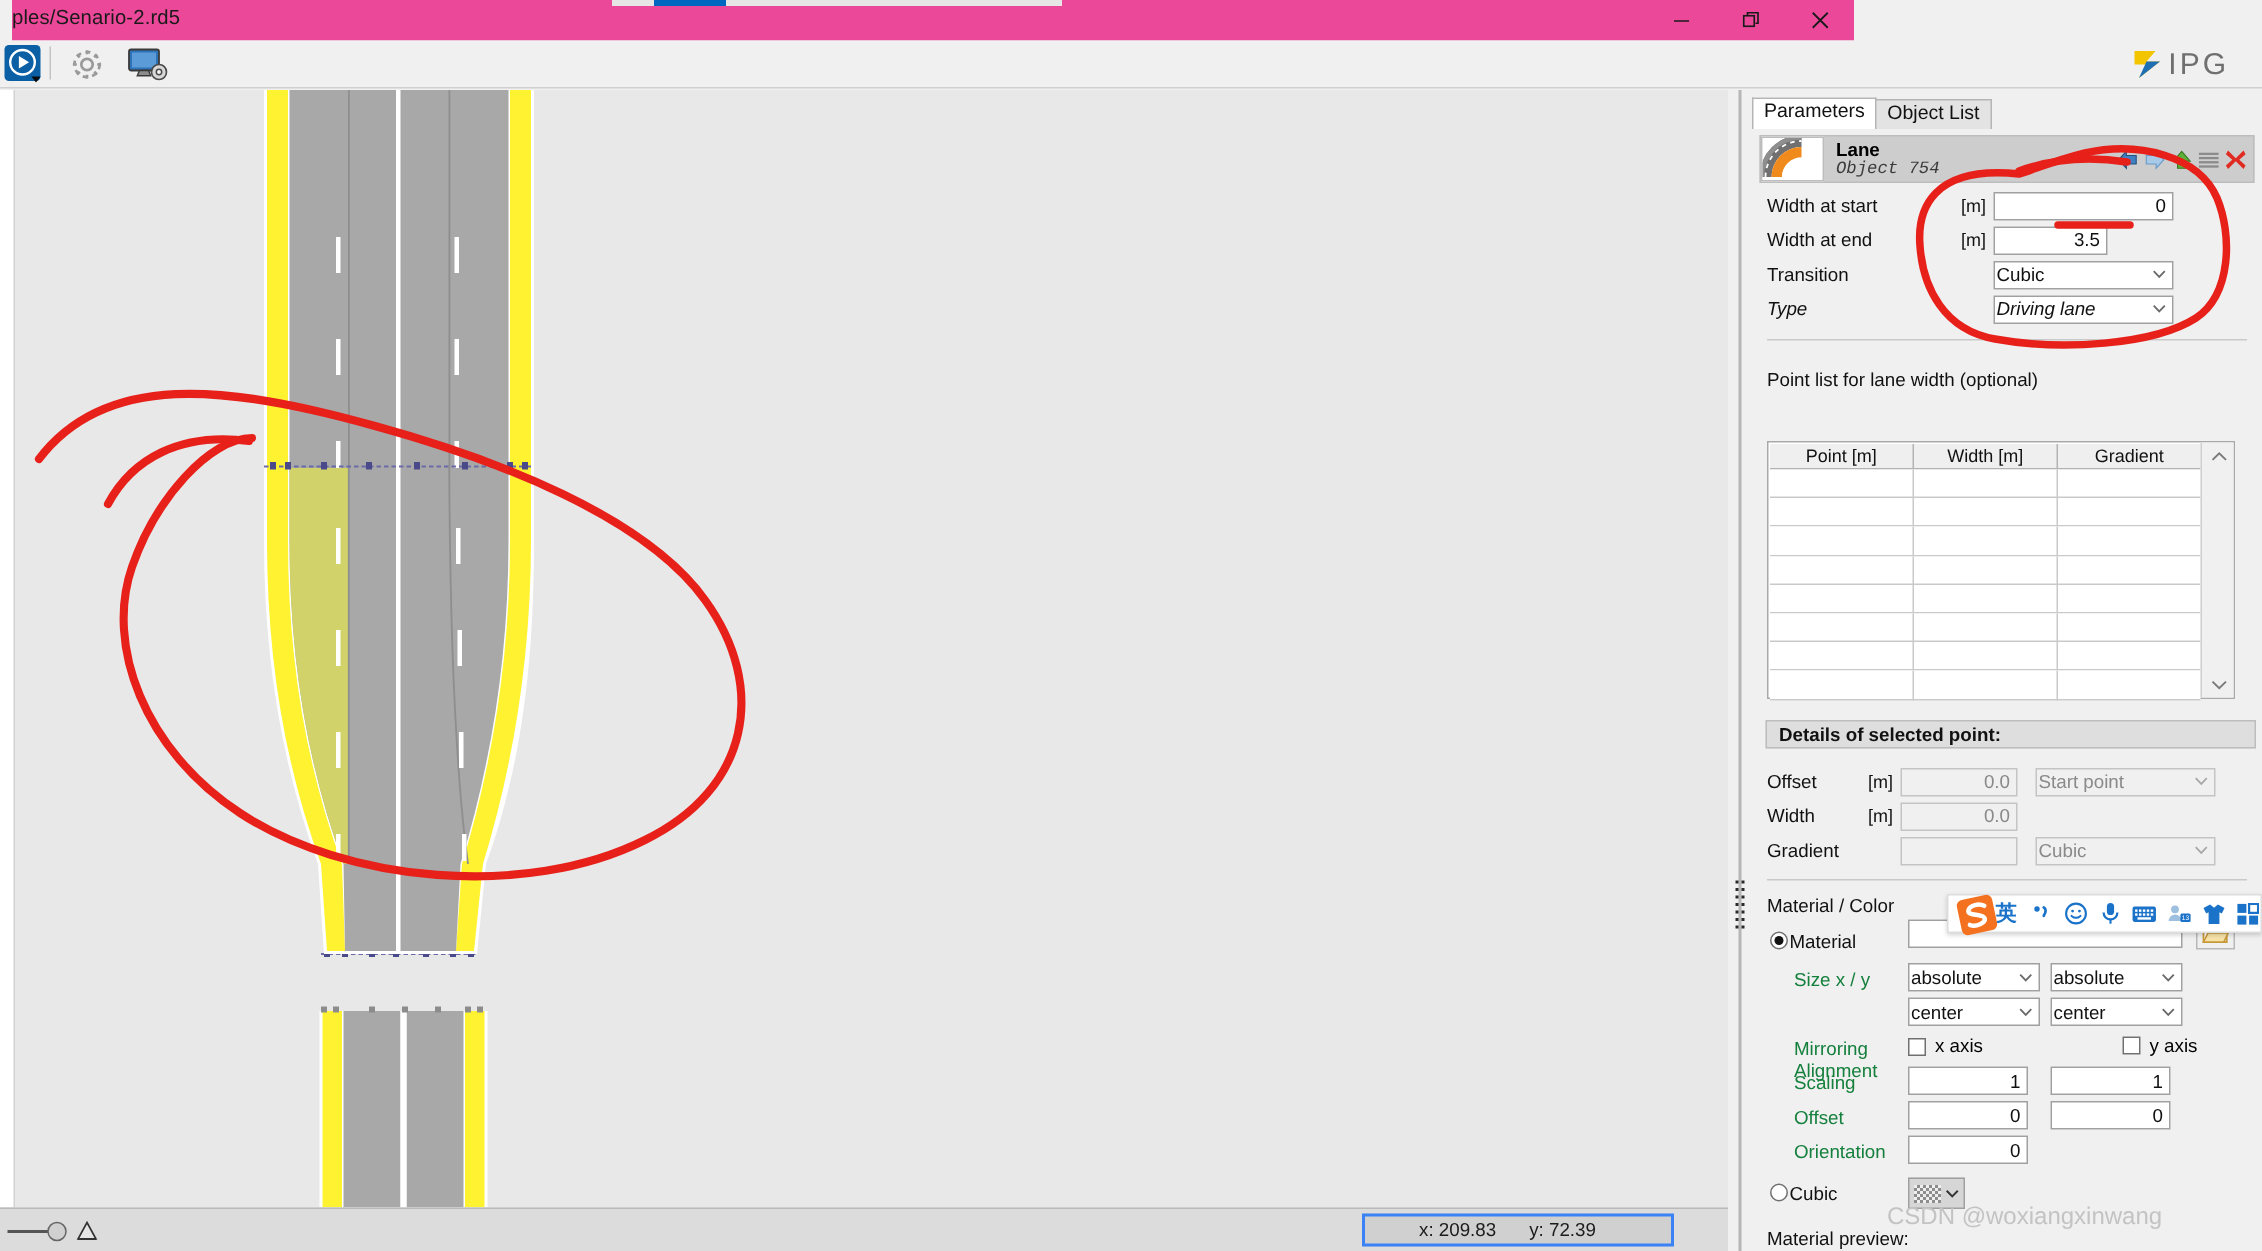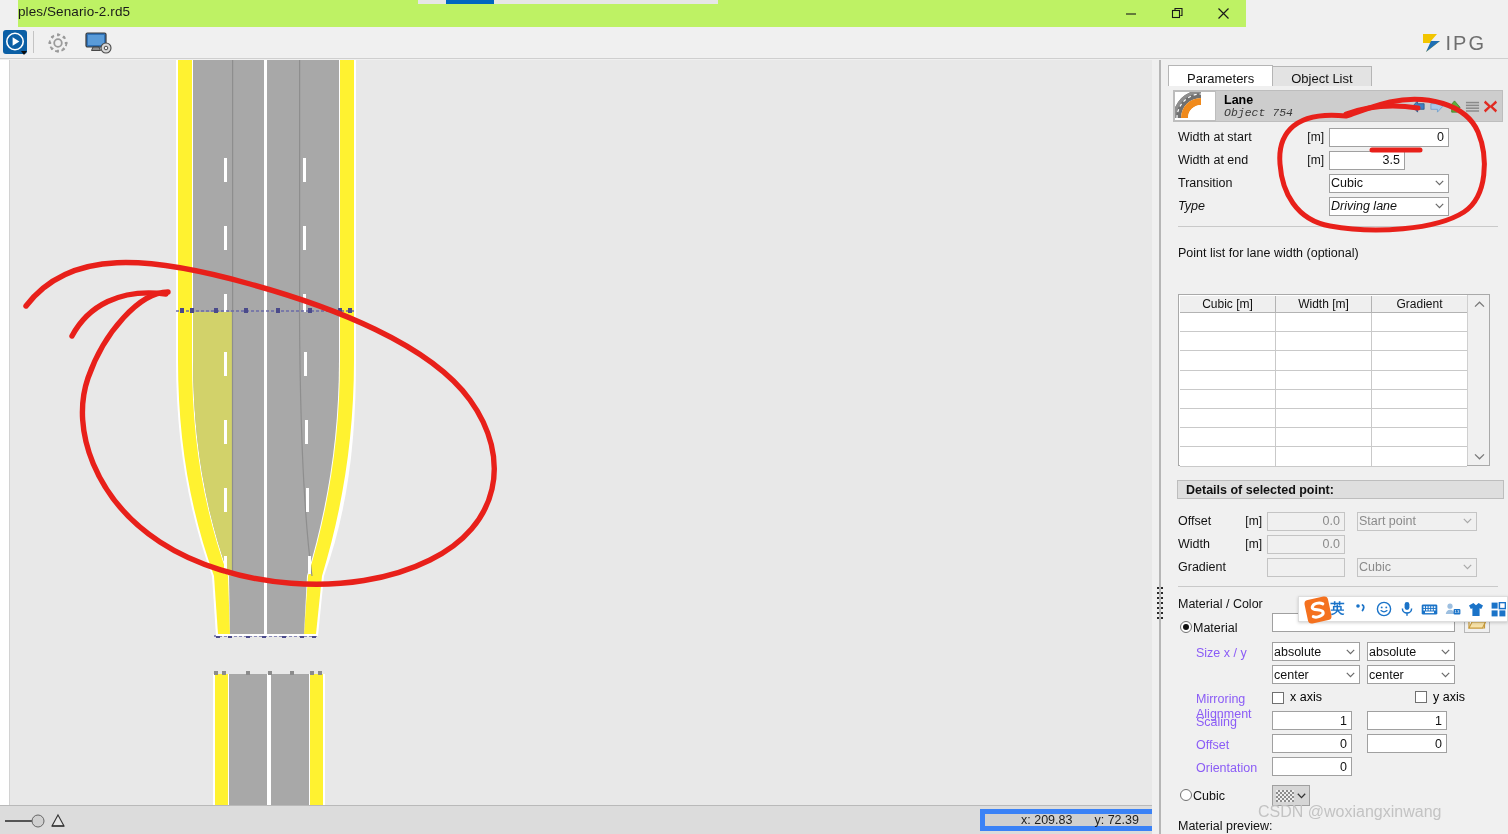--- a/index.html
+++ b/index.html
@@ -13,22 +13,22 @@
     background: #ffffff;
   }
   #app {
     position: relative;
     width: 1508px; height: 834px;
     background: #f0f0f0;
   }
 
   
   #titlebar {
-    position: absolute; left: 18px; top: 0; width: 1228px; height: 27px;
-    background: #bef264;
+    position: absolute; left: 8px; top: 0; width: 1228px; height: 27px;
+    background: #ec4899;
   }
   #tab-strip {
     position: absolute; left: 400px; top: 0; width: 300px; height: 4px;
     background: #e6e6e6;
   }
   #tab-strip-active {
     position: absolute; left: 428px; top: 0; width: 48px; height: 4px;
     background: #0067c0;
   }
   #win-title {
@@ -93,22 +93,22 @@
     position: absolute; left: 0; top: 805px; width: 1152px; height: 29px;
     background: #dcdcdc; border-top: 1px solid #b9b9b9;
   }
   #zoom-slider {
     position: absolute; left: 4px; top: 8px; width: 44px; height: 14px;
   }
   #zoom-icon {
     position: absolute; left: 50px; top: 7px; width: 16px; height: 16px;
   }
   #coord-box {
-    position: absolute; left: 980px; top: 3px; width: 208px; height: 22px;
-    background: #d0d0d0; border: 5px solid #3b82f6;
+    position: absolute; left: 908px; top: 3px; width: 208px; height: 22px;
+    background: #d0d0d0; border: 2px solid #3b82f6;
     display: flex; align-items: center; gap: 22px;
     padding-left: 36px;
     font-size: 12.5px; color: #1c1c1c;
   }
   .coord-item { white-space: nowrap; }
 
   
   #splitter {
     position: absolute; left: 1152px; top: 60px; width: 16px; height: 774px;
     background: #f0f0f0;
@@ -124,23 +124,23 @@
   
   #panel {
     position: absolute; left: 1168px; top: 60px; width: 340px; height: 774px;
     background: #f0f0f0;
   }
   #tabs {
     position: absolute; left: 0; top: 6px; height: 20px;
     display: flex; align-items: flex-end;
   }
   .tab {
-    height: 20px; padding: 0 18px;
+    height: 20px; padding: 0 7px;
     font-size: 13px; color: #111;
-    display: flex; align-items: flex-end;
+    display: flex; align-items: flex-start;
     border: 1px solid #b5b5b5; border-bottom: none;
     background: #e3e3e3;
     margin-right: -1px;
   }
   .tab.active { background: #ffffff; height: 21px; }
   #panel-body {
     position: absolute; left: 4px; top: 26px; width: 332px; height: 744px;
     background: #f0f0f0;
   }
 
@@ -246,21 +246,21 @@
     width: 12px; height: 12px; border-radius: 50%;
     border: 1px solid #707070; background: #fff;
     display: flex; align-items: center; justify-content: center;
   }
   .radio .dot { width: 6px; height: 6px; border-radius: 50%; background: #111; }
   .chk {
     width: 12px; height: 12px; border: 1px solid #707070; background: #fff;
     display: inline-block; vertical-align: middle;
   }
   .sublabel {
-    position: absolute; left: 24px; font-size: 12.5px; color: #8b5cf6;
+    position: absolute; left: 24px; font-size: 12.5px; color: #15803d;
   }
   #color-swatch {
     position: absolute; left: 100px; top: 759px; width: 38px; height: 21px;
     background: #d6d6d6; border: 1px solid #a0a0a0;
     display: flex; align-items: center; justify-content: center; gap: 3px;
   }
   .checker {
     width: 18px; height: 12px;
     background-image:
       linear-gradient(45deg, #8d8d8d 25%, transparent 25%, transparent 75%, #8d8d8d 75%),
@@ -615,21 +615,21 @@
         </span>
       </div>
 
       <hr class="sep" style="top:140px;">
 
       <div class="section-label" style="top:160px;">Point list for lane width (optional)</div>
 
       <div id="ptable">
         <div id="ptable-inner">
           <div class="th-row">
-            <div class="th">Cubic [m]</div>
+            <div class="th">Point [m]</div>
             <div class="th">Width [m]</div>
             <div class="th">Gradient</div>
           </div>
           <div class="tr-row">
               <div class="td"></div>
               <div class="td"></div>
               <div class="td"></div>
             </div>
           <div class="tr-row">
               <div class="td"></div>

